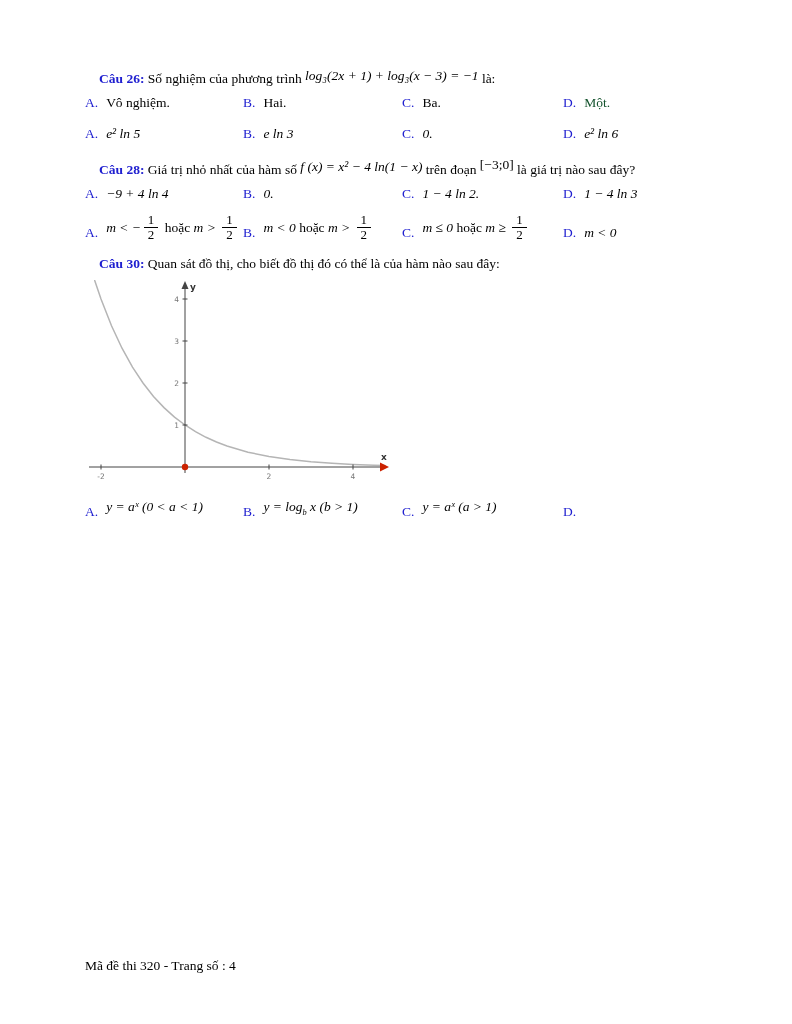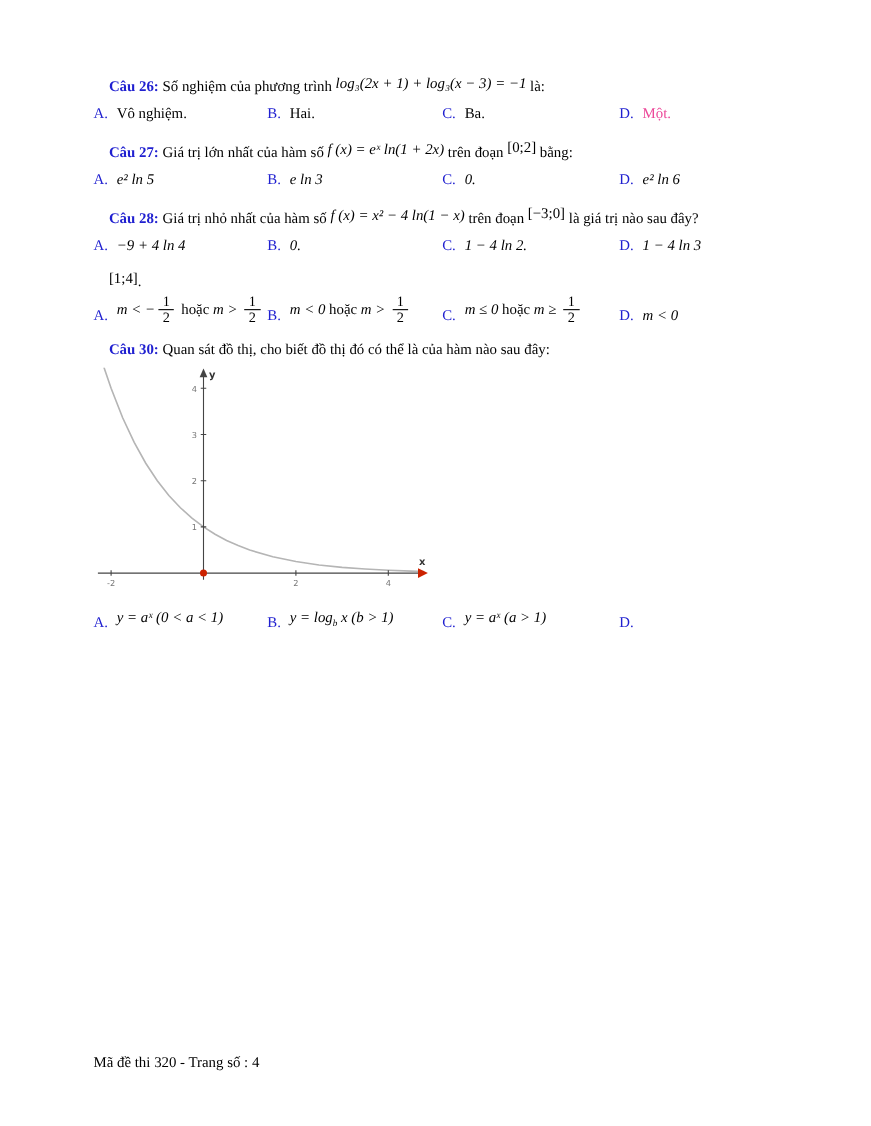--- a/index.html
+++ b/index.html
@@ -18,21 +18,21 @@
   .lift2 { vertical-align:5px; display:inline-block; }
   sup { font-size:0.62em; }
   sub { font-size:0.62em; }
   sub.tuck { margin-left:-0.5em; }
   .options {
     display:grid; grid-template-columns:158px 159px 161px 1fr;
     align-items:end; line-height:24px;
   }
   .opt { display:flex; align-items:flex-end; }
   .letter { color:#2020d0; margin-right:8px; flex:0 0 auto; }
-  .otext.correct { color:#ec4899; }
+  .otext.correct { color:#14532d; }
   .frac {
     display:inline-block; vertical-align:middle; text-align:center;
     font-style:normal; line-height:1.1; margin:0 3px 2px 3px; font-size:13px;
   }
   .frac:empty { display:none; }
   .frac .fnum { display:block; padding:0 4px 0 4px; border-bottom:1px solid #000; }
   .frac .fden { display:block; }
   .interval-line { line-height:22px; }
   .graph-wrap { margin:4px 0 6px -10px; }
   .axis { stroke:#444; stroke-width:1; }
@@ -70,28 +70,20 @@
         <span class="otext">Ba.</span>
       </div>
       <div class="opt">
         <span class="letter">D.</span>
         <span class="otext correct">Một.</span>
       </div>
     </div>
   </section>
 
   <section class="question">
-    <p class="stem">
-      <b class="qlabel">Câu 27:</b>
-      <span>Giá trị lớn nhất của hàm số</span>
-      <span class="math lift">f (x) = eˣ ln(1 + 2x)</span>
-      <span>trên đoạn</span>
-      <span class="lift2">[0;2]</span>
-      <span>bằng:</span>
-    </p>
     <div class="options">
       <div class="opt">
         <span class="letter">A.</span>
         <span class="otext math">e² ln 5</span>
       </div>
       <div class="opt">
         <span class="letter">B.</span>
         <span class="otext math">e ln 3</span>
       </div>
       <div class="opt">
@@ -128,23 +120,20 @@
         <span class="otext math">1 − 4 ln 2.</span>
       </div>
       <div class="opt">
         <span class="letter">D.</span>
         <span class="otext math">1 − 4 ln 3</span>
       </div>
     </div>
   </section>
 
   <section class="question">
-    <p class="stem interval-line">
-      <span class="lift">[1;4]</span><span>.</span>
-    </p>
     <div class="options">
       <div class="opt">
         <span class="letter">A.</span>
         <span class="otext math">
           <span>m &lt; −</span><span class="frac"><span class="fnum">1</span><span class="fden">2</span></span>
           <span class="plain">hoặc</span>
           <span>m &gt; </span><span class="frac"><span class="fnum">1</span><span class="fden">2</span></span>
         </span>
       </div>
       <div class="opt">

